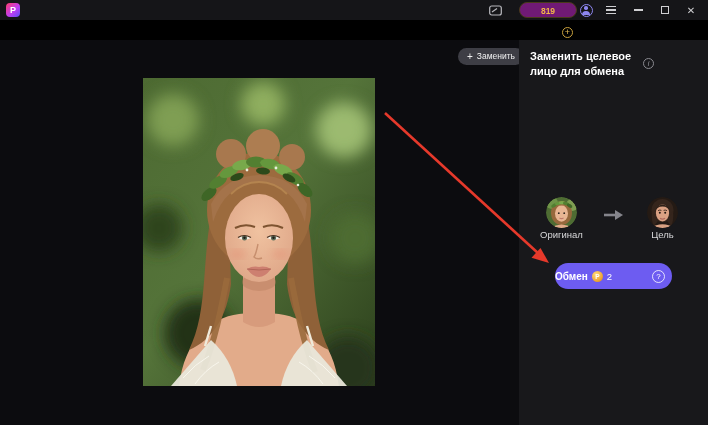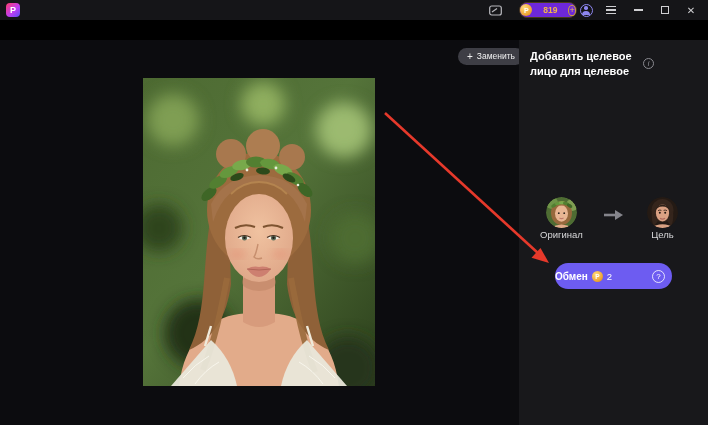--- a/index.html
+++ b/index.html
@@ -9,22 +9,22 @@
 
   
   .titlebar { position:absolute; left:0; top:0; width:708px; height:20px; background:#151518; display:flex; align-items:center; }
   .logo { position:absolute; left:6px; top:3px; width:14px; height:14px; border-radius:4px;
           background:linear-gradient(135deg,#ff3e6c 0%, #c13df0 55%, #5a4df5 100%);
           display:flex; align-items:center; justify-content:center; font-weight:bold; font-size:9px; color:#fff; }
   .app-title { position:absolute; left:25px; top:0; height:20px; line-height:20px; font-size:9px; color:#d9d9dc; }
   .tb-icon { position:absolute; top:0; height:20px; display:flex; align-items:center; justify-content:center; }
   .giftcard { left:487px; width:16px; }
   .giftcard svg { display:block; }
-  .credits-pill { left:519px; width:58px; top:2px; height:16px; background:#6d28d9; border:1px solid #4a3a1b; border-radius:8px;
-                  display:flex; align-items:center; padding:0 3px; gap:11px; }
+  .credits-pill { left:519px; width:58px; top:2px; height:16px; background:#701a75; border:1px solid #4a3a1b; border-radius:8px;
+                  display:flex; align-items:center; padding:0 3px; gap:11px;flex-direction:column; }
   .coin { width:12px; height:12px; border-radius:50%; background:radial-gradient(circle at 35% 30%, #ffd978, #f0a93a 60%, #c77f1d);
           display:flex; align-items:center; justify-content:center; font-size:7px; font-weight:bold; color:#fff; flex:0 0 auto; }
   .credits-amount { font-size:8.5px; font-weight:bold; color:#f2b648; }
   .add-credits { margin-left:auto; width:11px; height:11px; border-radius:50%; border:1px solid #caa23d; color:#e9bd55;
                  font-size:9px; line-height:9px; display:flex; align-items:center; justify-content:center; }
   .profile { left:578px; width:16px; }
   .profile .p-circle { width:13px; height:13px; border-radius:50%; border:1.2px solid #8d86f0; position:relative; }
   .profile .p-circle:before { content:""; position:absolute; left:3.6px; top:1.6px; width:3.6px; height:3.6px; border-radius:50%; background:#8d86f0; }
   .profile .p-circle:after { content:""; position:absolute; left:1.6px; top:6.2px; width:7.6px; height:4px; border-radius:4px 4px 0 0; background:#8d86f0; }
   .menu-btn { left:602px; width:18px; flex-direction:column; gap:2px; }
@@ -224,21 +224,21 @@
         </g>
       </svg>
     </div>
 
     <div class="replace-btn">
       <span class="plus">+</span>
       <span class="lbl">Заменить</span>
     </div>
 
     <div class="panel">
-      <div class="panel-header">Добавить целевое лицо для целевое</div>
+      <div class="panel-header">Заменить целевое лицо для обмена</div>
       <div class="info-icon">i</div>
 
       <div class="thumb thumb-original">
         <svg width="31" height="31" viewBox="0 0 31 31">
           <defs>
               <clipPath id="c1">
                 <circle cx="15.5" cy="15.5" r="15.5"></circle>
               </clipPath>
             </defs>
           <g clip-path="url(#c1)">

